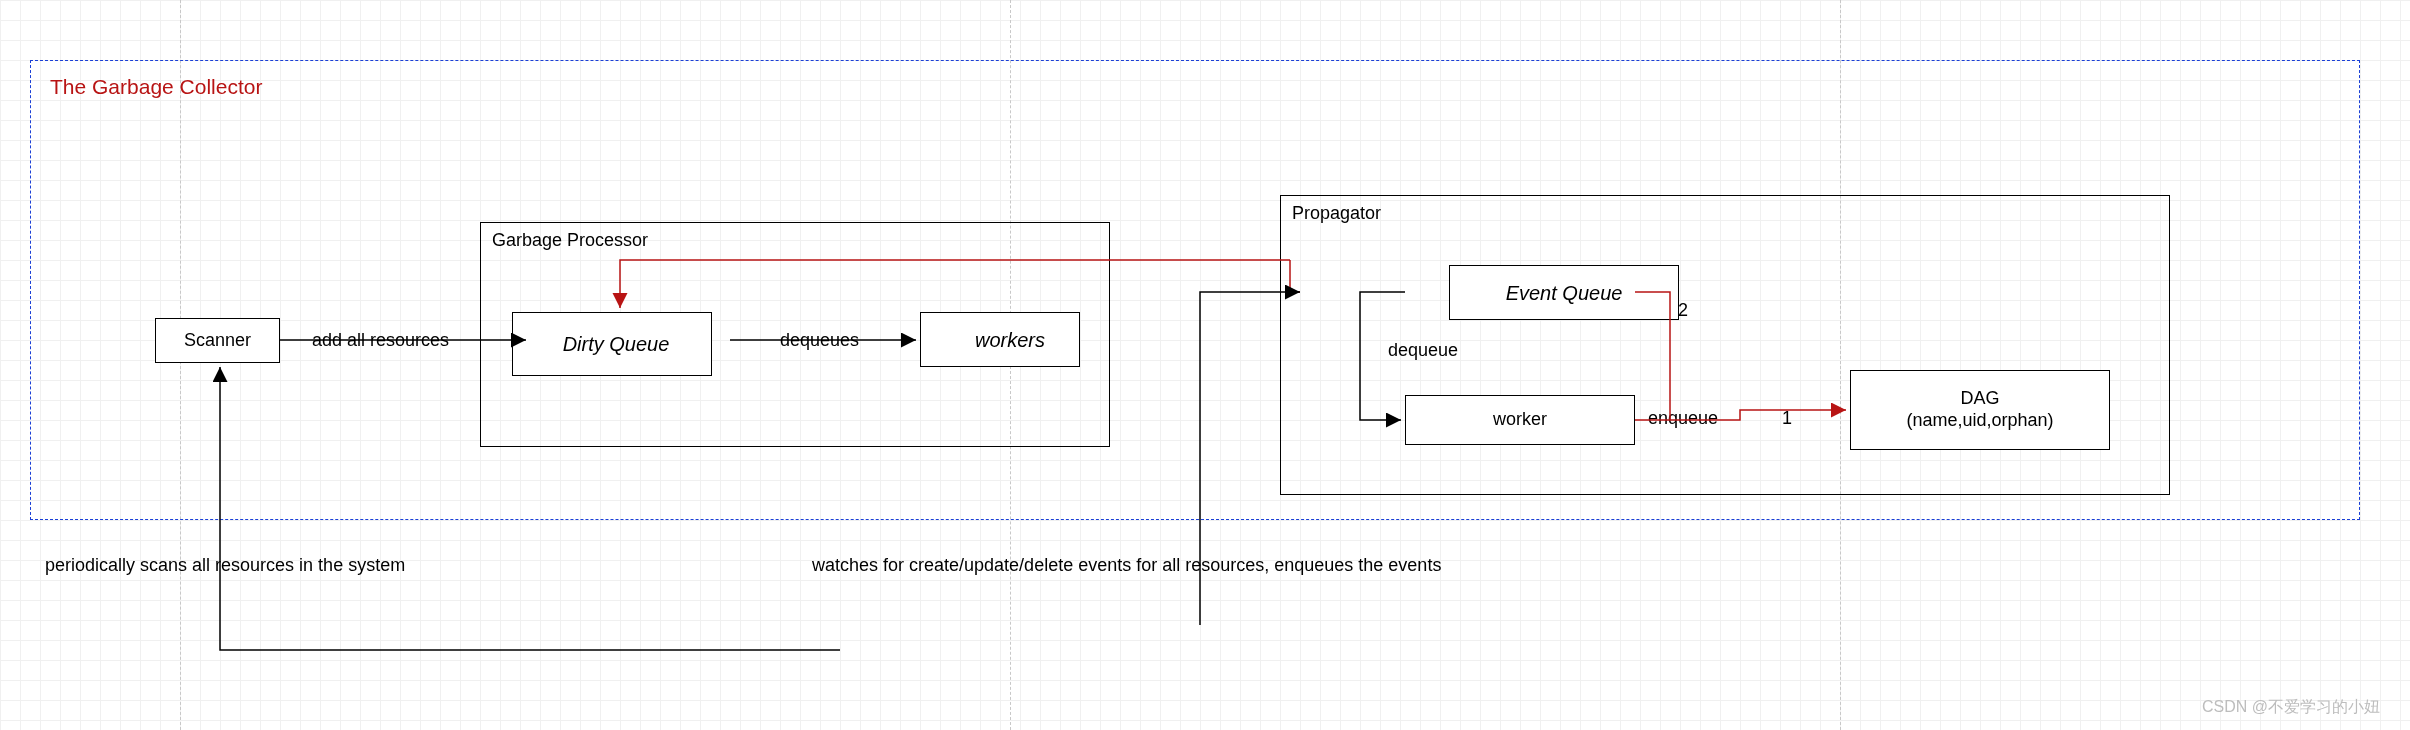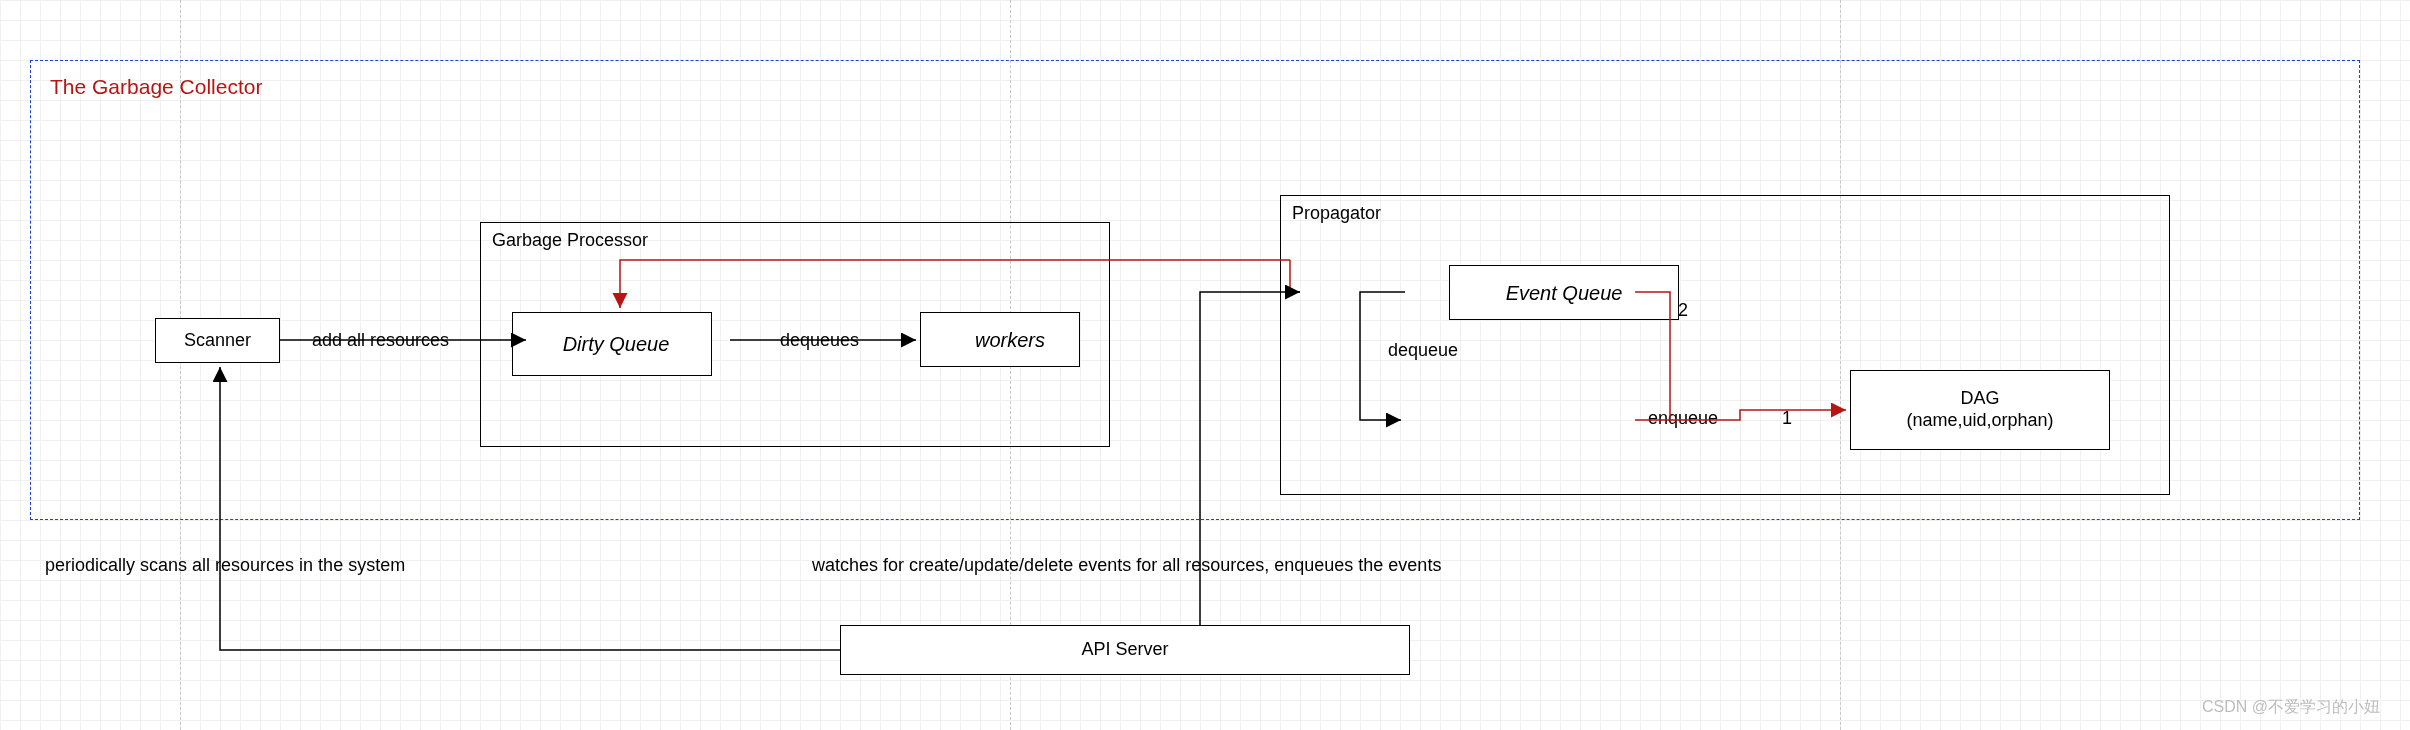--- a/index.html
+++ b/index.html
@@ -100,25 +100,25 @@
   <div class="group-label" style="left:1292px; top:203px;">Propagator</div>
 
   <div class="box" style="left:155px; top:318px; width:125px; height:45px;">Scanner</div>
 
   <div class="box italic" style="left:512px; top:312px; width:200px; height:64px; font-size:20px;padding-left:16px;">Dirty Queue</div>
 
   <div class="box italic" style="left:920px; top:312px; width:160px; height:55px; font-size:20px;padding-left:28px;">workers</div>
 
   <div class="box italic" style="left:1405px; top:265px; width:230px; height:55px; font-size:20px;margin-left:44px;">Event Queue</div>
 
+  <div class="box" style="left:1405px; top:395px; width:230px; height:50px;">worker</div>
 
   <div class="box" style="left:1850px; top:370px; width:260px; height:80px; white-space:pre-line;">DAG
 (name,uid,orphan)</div>
 
-  <div class="box" style="left:840px; top:625px; width:570px; height:50px;">API Server</div>
 
   <div class="label" style="left:312px; top:330px;">add all resources</div>
   <div class="label" style="left:780px; top:330px;">dequeues</div>
   <div class="label" style="left:1388px; top:340px;">dequeue</div>
   <div class="label" style="left:1648px; top:408px;">enqueue</div>
   <div class="label" style="left:1782px; top:408px;">1</div>
   <div class="label" style="left:1678px; top:300px;">2</div>
 
   <div class="label" style="left:45px; top:555px;">periodically scans all resources in the system</div>
   <div class="label" style="left:812px; top:555px;">watches for create/update/delete events for all resources, enqueues the events</div>

